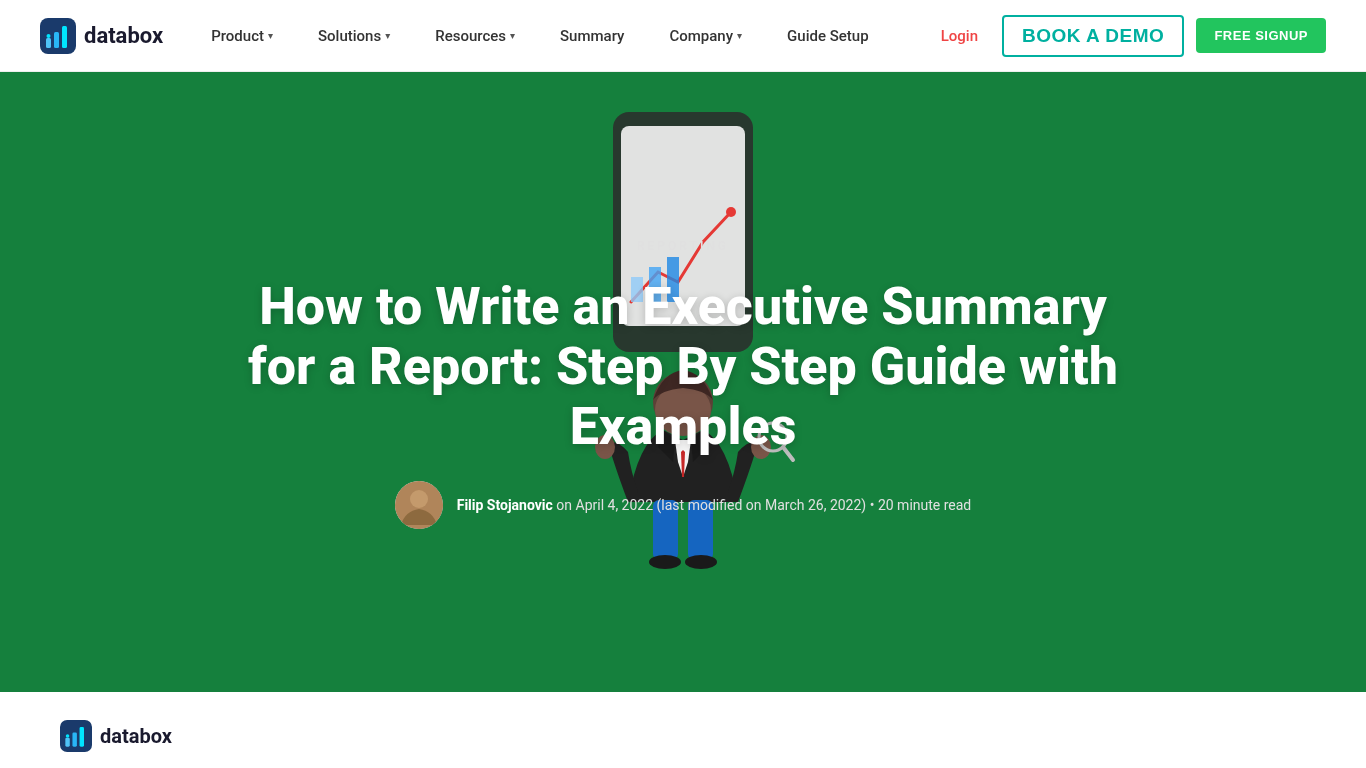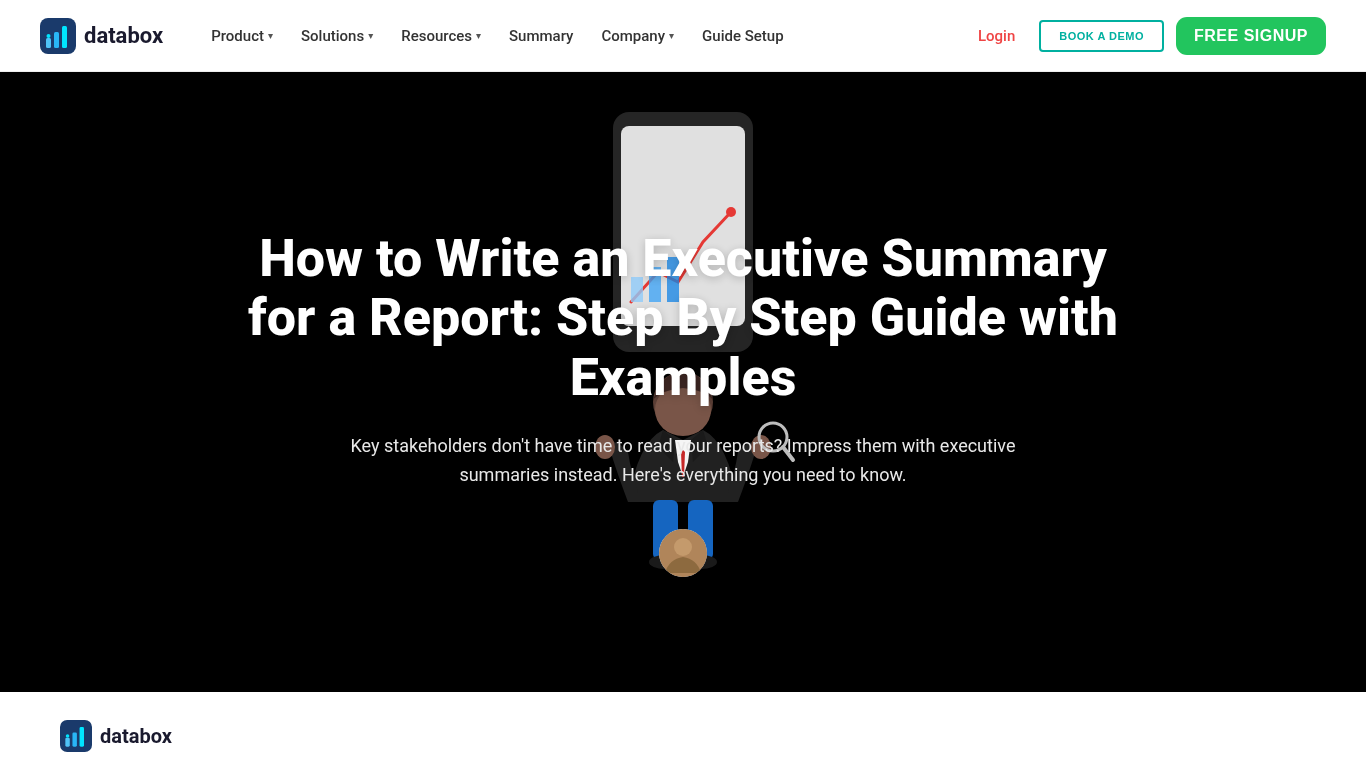--- a/index.html
+++ b/index.html
@@ -33,21 +33,21 @@
       height: 36px;
     }
     .logo-text {
       font-size: 22px;
       font-weight: 700;
       color: #1a1a2e;
     }
     .nav-links {
       display: flex;
       align-items: center;
-      gap: 4px;
+      gap: 21px;
       list-style: none;
     }
     .nav-links li a {
       text-decoration: none;
       color: #333;
       font-size: 15px;
       font-weight: 500;
       padding: 8px 12px;
       display: flex;
       align-items: center;
@@ -68,44 +68,44 @@
       color: #ef4444;
       text-decoration: none;
       padding: 8px 12px;
     }
     .btn-book-demo {
       border: 2px solid #00b0a0;
       color: #00b0a0;
       background: transparent;
       padding: 8px 18px;
       border-radius: 4px;
-      font-size: 11px;
+      font-size: 19px;
       font-weight: 700;
       cursor: pointer;
       text-transform: uppercase;
       letter-spacing: 0.5px;
     }
     .btn-free-signup {
       background: #22c55e;
       color: #fff;
       border: none;
       padding: 10px 18px;
-      border-radius: 11px;
-      font-size: 16px;
+      border-radius: 4px;
+      font-size: 13px;
       font-weight: 700;
       cursor: pointer;
       text-transform: uppercase;
       letter-spacing: 0.5px;
     }
 
     
     .hero {
       position: relative;
       min-height: 620px;
-      background: #000000;
+      background: #15803d;
       display: flex;
       flex-direction: column;
       align-items: center;
       justify-content: center;
       text-align: center;
       padding: 84px 40px 80px;
       overflow: hidden;
     }
     
     .hero-content {
@@ -292,30 +292,33 @@
     <rect x="200" y="418" width="25" height="60" rx="6" fill="#1565c0"></rect>
     <rect x="235" y="418" width="25" height="60" rx="6" fill="#1565c0"></rect>
 
     <ellipse cx="212" cy="480" rx="16" ry="7" fill="#1a1a1a"></ellipse>
     <ellipse cx="248" cy="480" rx="16" ry="7" fill="#1a1a1a"></ellipse>
   </svg>
 
   <div class="hero-content">
     <p class="hero-category">REPORTING</p>
     <h1 class="hero-title">How to Write an Executive Summary for a Report: Step By Step Guide with Examples</h1>
-    <p class="hero-subtitle">Key stakeholders don't have time to read your reports? Impress them with executive summaries instead. Here's everything you need to know.</p>
     <div class="hero-author">
       <div class="author-avatar">
         <div class="author-avatar-img">
           <svg viewBox="0 0 48 48" width="48" height="48" xmlns="http://www.w3.org/2000/svg">
             <circle cx="24" cy="24" r="24" fill="#b0855a"></circle>
             <circle cx="24" cy="18" r="9" fill="#c49a6c"></circle>
             <path d="M6 44 Q10 30 24 28 Q38 30 42 44" fill="#8d6a3f"></path>
           </svg>
         </div>
+      </div>
+      <div class="author-info">
+        <strong>Filip Stojanovic</strong>
+        <span>on April 4, 2022 (last modified on March 26, 2022) • 20 minute read</span>
       </div>
     </div>
   </div>
 </section>
 
 <div class="bottom-strip">
   <div class="bottom-logo">
     <svg width="32" height="32" viewBox="0 0 36 36" fill="none" xmlns="http://www.w3.org/2000/svg">
       <rect width="36" height="36" rx="8" fill="#1a3a6b"></rect>
       <rect x="6" y="20" width="5" height="10" rx="1.5" fill="#4fc3f7"></rect>

